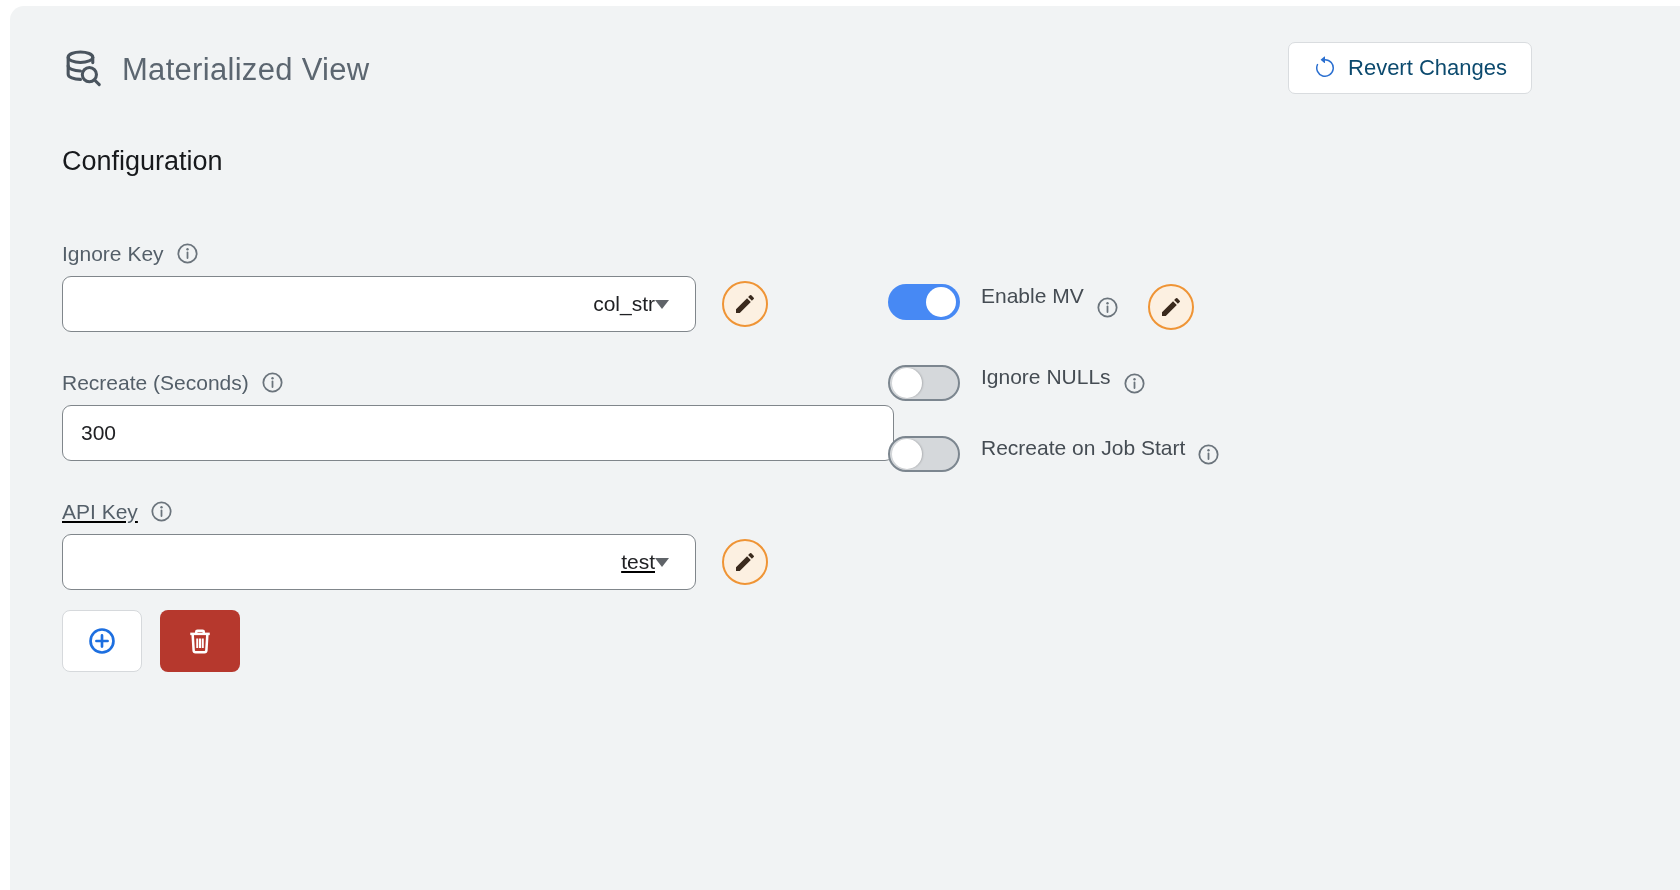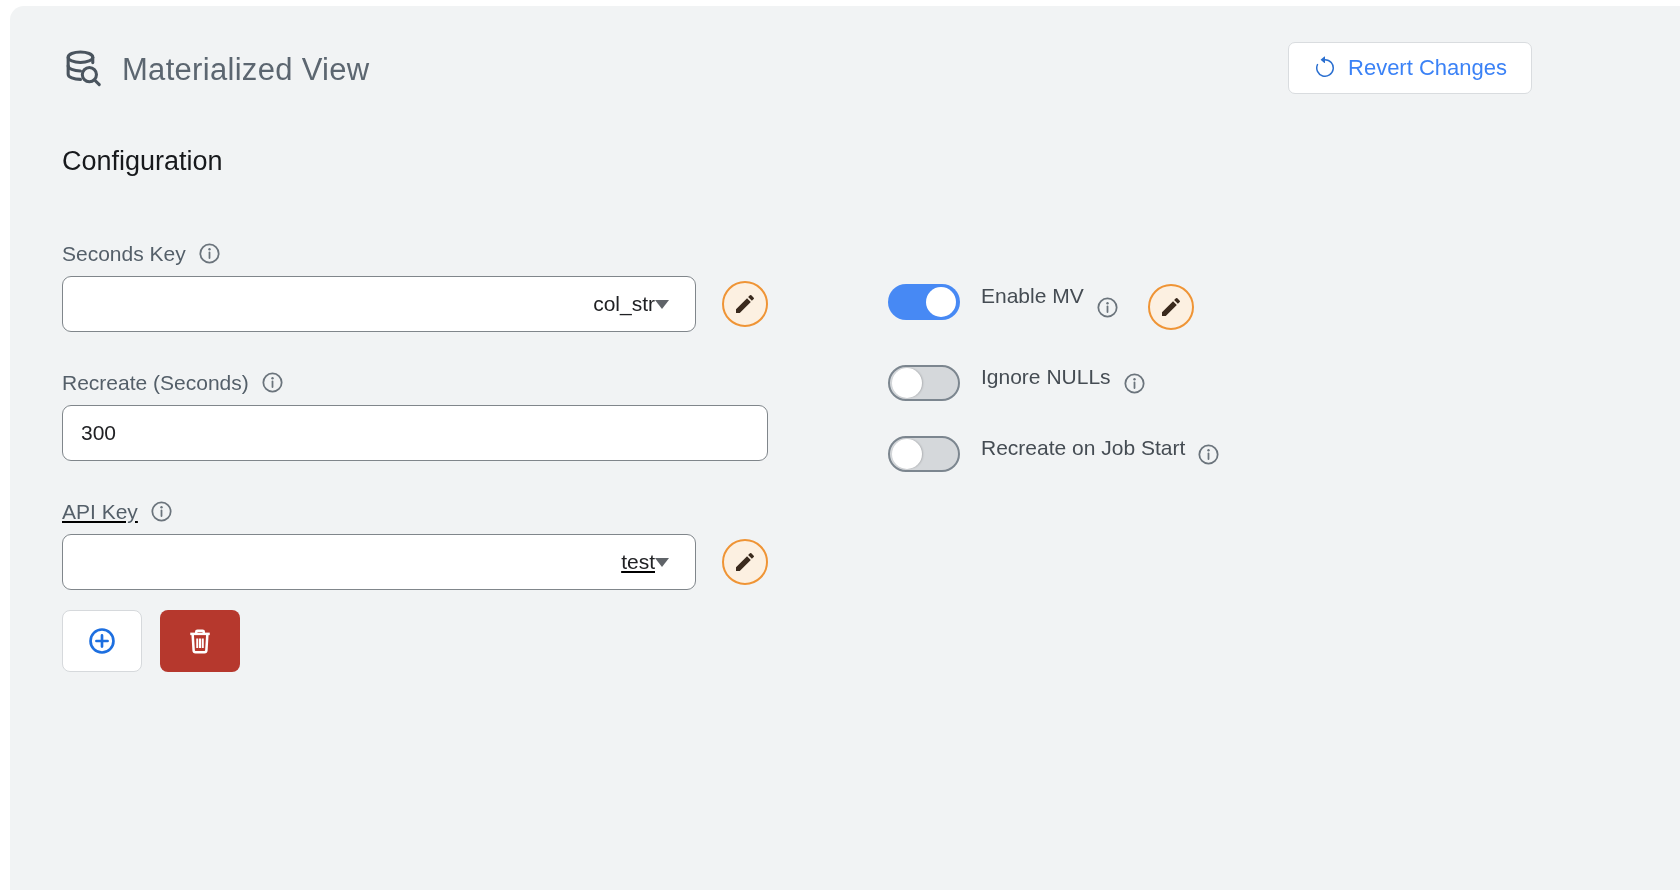--- a/index.html
+++ b/index.html
@@ -20,21 +20,21 @@
   .title-group { display: flex; align-items: flex-end; gap: 20px; }
   .page-title { font-size: 31px; font-weight: 400; color: #5c6670; letter-spacing: .3px; }
   .header-spacer { flex: 1; }
   .revert-btn {
     display: flex; align-items: center; gap: 11px;
     background: #ffffff;
     border: 1px solid #d9dcdf;
     border-radius: 7px;
     padding: 12px 24px;
     margin-right: 148px;
-    font-size: 22px; font-weight: 500; color: #3b82f6;
+    font-size: 22px; font-weight: 500; color: #0c4a6e;
     cursor: pointer;
   }
   
   .section-title {
     margin-top: 52px;
     font-size: 27px; font-weight: 500; color: #17191c;
     margin-bottom: 64px;
   }
   .main { display: flex; }
   .left-col { width: 706px; }
@@ -54,21 +54,21 @@
     font-size: 21px; color: #202124;
     cursor: pointer;
   }
   .caret {
     width: 0; height: 0;
     border-left: 7px solid transparent;
     border-right: 7px solid transparent;
     border-top: 9px solid #5f6368;
   }
   .text-input {
-    width: 706px; height: 56px;
+    width: 832px; height: 56px;
     background: #ffffff;
     border: 1px solid #80868b;
     border-radius: 9px;
     padding: 0 18px;
     font-size: 21px; color: #202124;
     font-family: "Liberation Sans", sans-serif;
     outline: none;
   }
   .text-input:disabled {
     background: #eef0f2;
@@ -162,21 +162,21 @@
   </div>
 
   <h2 class="section-title">Configuration</h2>
 
   <div class="main">
 
     <div class="left-col">
 
       <div class="field-group">
         <div class="field-label-row">
-          <span class="field-label">Seconds Key</span>
+          <span class="field-label">Ignore Key</span>
           <span class="icon">
             <svg width="25" height="25" viewBox="0 0 24 24" fill="none" stroke="#6b747c" stroke-width="1.7">
               <circle cx="12" cy="12" r="8.8"></circle>
                 <path d="M12 11v5.4" stroke-linecap="round"></path>
                 <circle cx="12" cy="7.9" r="1.15" fill="#6b747c" stroke="none"></circle>
             </svg>
           </span>
         </div>
         <div class="control-row">
           <div class="select-box">

